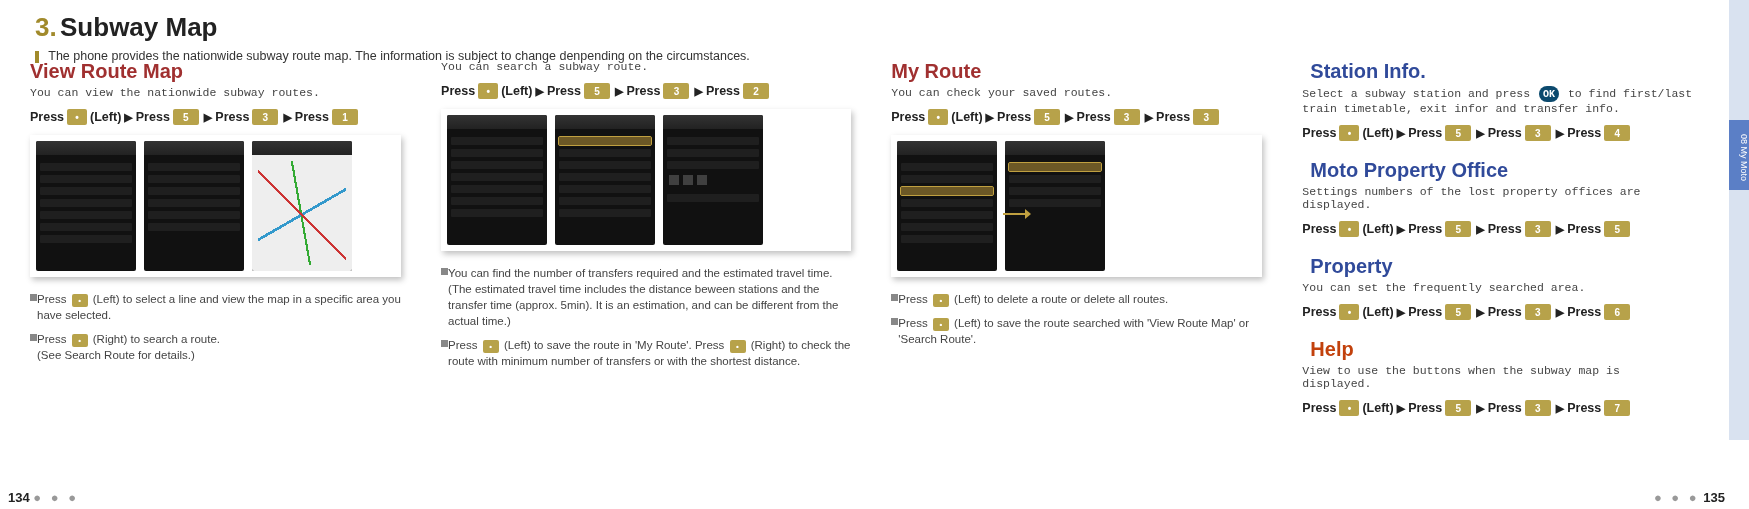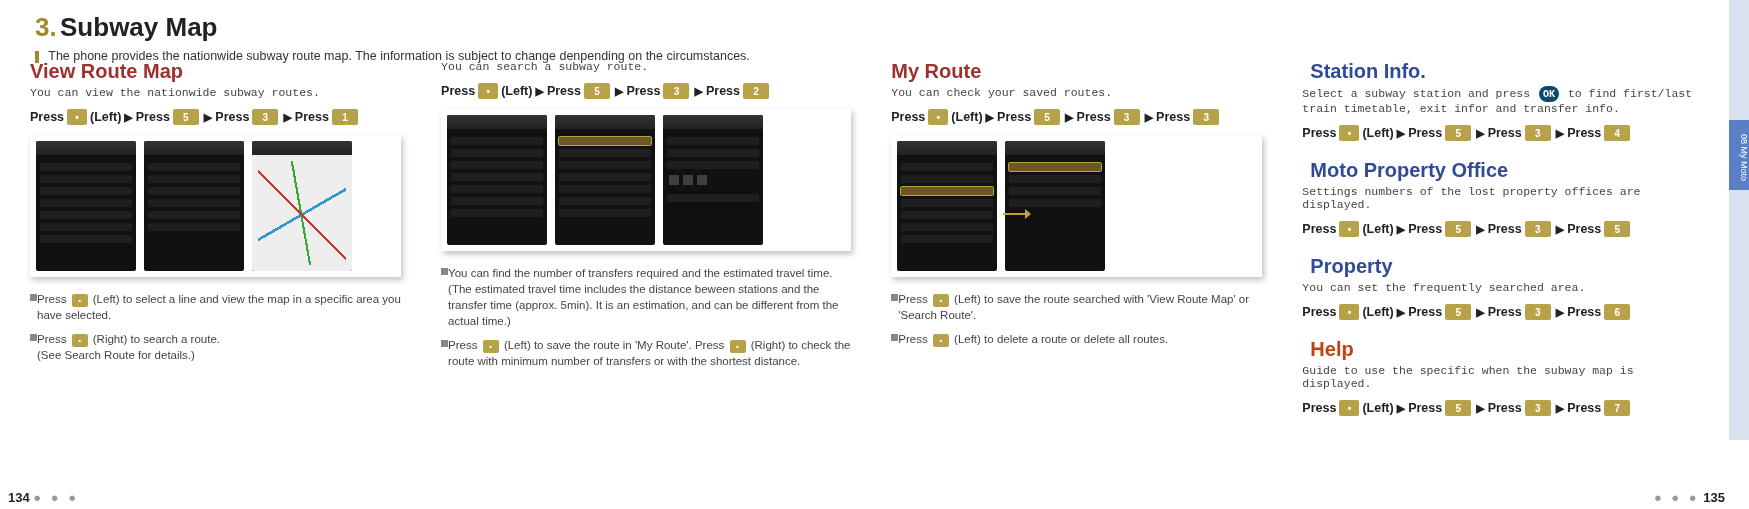--- a/index.html
+++ b/index.html
@@ -409,25 +409,25 @@
                 <div class="line"></div>
               <div class="line"></div>
             </div>
           </div>
         </div>
         <span class="arrow-link"></span>
       </div>
 
       <div class="note">
         <span class="sq"></span>
-        <span>Press <span class="keybtn dot">•</span> (Left) to save the route searched with 'View Route Map' or 'Search Route'.</span>
+        <span>Press <span class="keybtn dot">•</span> (Left) to delete a route or delete all routes.</span>
       </div>
       <div class="note">
         <span class="sq"></span>
-        <span>Press <span class="keybtn dot">•</span> (Left) to delete a route or delete all routes.</span>
+        <span>Press <span class="keybtn dot">•</span> (Left) to save the route searched with 'View Route Map' or 'Search Route'.</span>
       </div>
     </div>
 
     <div class="col c4" style="padding-right:26px;">
 
       <div class="group">
         <div class="section-title">Station Info.</div>
         <div class="section-sub">
           Select a subway station and press <span class="keybtn ok">OK</span> to find first/last train timetable, exit infor and transfer info.
         </div>
@@ -480,21 +480,21 @@
           <span>Press</span>
           <span class="keybtn num">3</span>
           <span class="arrow">▶</span>
           <span>Press</span>
           <span class="keybtn num">6</span>
         </div>
       </div>
 
       <div class="group">
         <div class="section-title t-help">Help</div>
-        <div class="section-sub">Guide to use the specific when the subway map is displayed.</div>
+        <div class="section-sub">View to use the buttons when the subway map is displayed.</div>
         <div class="press-line">
           <span>Press</span>
           <span class="keybtn dot">•</span>
           <span>(Left)</span>
           <span class="arrow">▶</span>
           <span>Press</span>
           <span class="keybtn num">5</span>
           <span class="arrow">▶</span>
           <span>Press</span>
           <span class="keybtn num">3</span>

